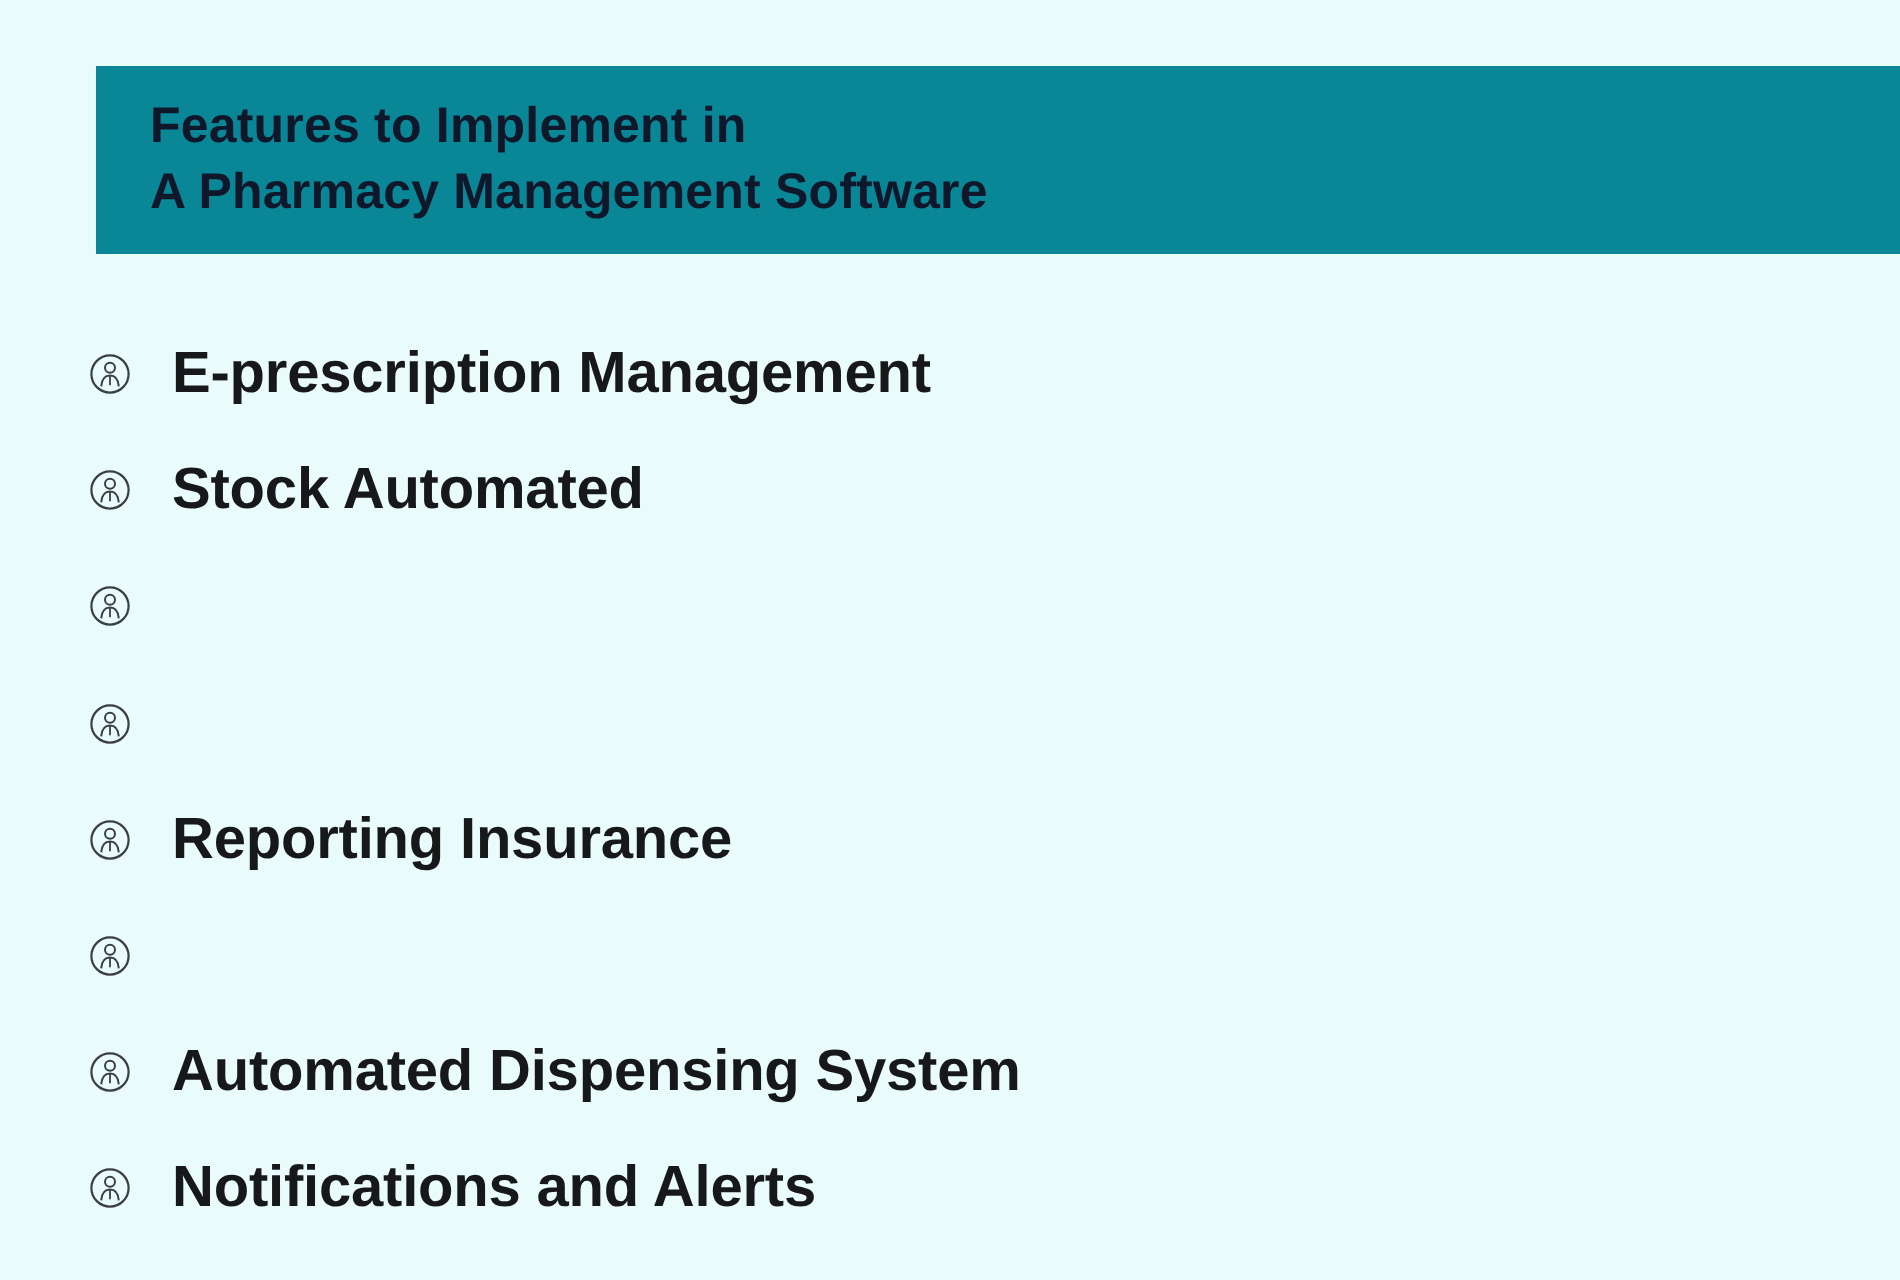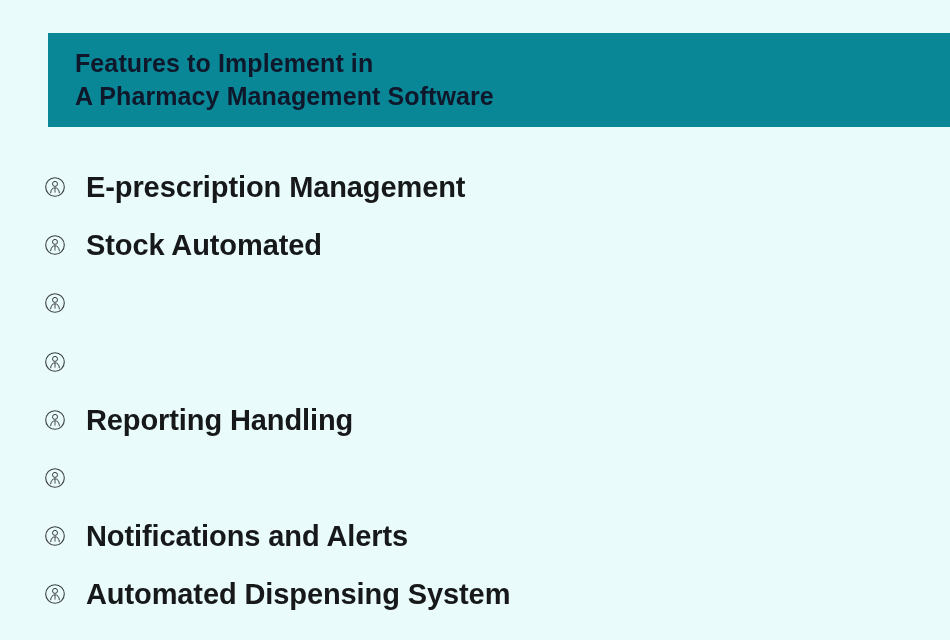--- a/index.html
+++ b/index.html
@@ -138,21 +138,21 @@
 
     <li class="feature-item">
       <span class="bullet-icon">
         <svg width="22" height="22" viewBox="0 0 22 22" aria-hidden="true">
           <circle cx="11" cy="11" r="9.3" fill="none" stroke="#3b3f42" stroke-width="1.1"></circle>
           <circle cx="11" cy="7.9" r="2.5" fill="none" stroke="#3b3f42" stroke-width="1"></circle>
           <path d="M6.6 17.2 C6.9 13.6 8.6 11.8 11 11.8 C13.4 11.8 15.1 13.6 15.4 17.2" fill="none" stroke="#3b3f42" stroke-width="1"></path>
           <path d="M11 11.9 L11 16.6" fill="none" stroke="#3b3f42" stroke-width="0.9"></path>
         </svg>
       </span>
-      <span class="feature-label">Reporting Handling</span>
+      <span class="feature-label">Reporting Insurance</span>
     </li>
 
     <li class="feature-item">
       <span class="bullet-icon">
         <svg width="22" height="22" viewBox="0 0 22 22" aria-hidden="true">
           <circle cx="11" cy="11" r="9.3" fill="none" stroke="#3b3f42" stroke-width="1.1"></circle>
           <circle cx="11" cy="7.9" r="2.5" fill="none" stroke="#3b3f42" stroke-width="1"></circle>
           <path d="M6.6 17.2 C6.9 13.6 8.6 11.8 11 11.8 C13.4 11.8 15.1 13.6 15.4 17.2" fill="none" stroke="#3b3f42" stroke-width="1"></path>
           <path d="M11 11.9 L11 16.6" fill="none" stroke="#3b3f42" stroke-width="0.9"></path>
         </svg>
@@ -161,29 +161,29 @@
 
     <li class="feature-item">
       <span class="bullet-icon">
         <svg width="22" height="22" viewBox="0 0 22 22" aria-hidden="true">
           <circle cx="11" cy="11" r="9.3" fill="none" stroke="#3b3f42" stroke-width="1.1"></circle>
           <circle cx="11" cy="7.9" r="2.5" fill="none" stroke="#3b3f42" stroke-width="1"></circle>
           <path d="M6.6 17.2 C6.9 13.6 8.6 11.8 11 11.8 C13.4 11.8 15.1 13.6 15.4 17.2" fill="none" stroke="#3b3f42" stroke-width="1"></path>
           <path d="M11 11.9 L11 16.6" fill="none" stroke="#3b3f42" stroke-width="0.9"></path>
         </svg>
       </span>
-      <span class="feature-label">Notifications and Alerts</span>
+      <span class="feature-label">Automated Dispensing System</span>
     </li>
 
     <li class="feature-item">
       <span class="bullet-icon">
         <svg width="22" height="22" viewBox="0 0 22 22" aria-hidden="true">
           <circle cx="11" cy="11" r="9.3" fill="none" stroke="#3b3f42" stroke-width="1.1"></circle>
           <circle cx="11" cy="7.9" r="2.5" fill="none" stroke="#3b3f42" stroke-width="1"></circle>
           <path d="M6.6 17.2 C6.9 13.6 8.6 11.8 11 11.8 C13.4 11.8 15.1 13.6 15.4 17.2" fill="none" stroke="#3b3f42" stroke-width="1"></path>
           <path d="M11 11.9 L11 16.6" fill="none" stroke="#3b3f42" stroke-width="0.9"></path>
         </svg>
       </span>
-      <span class="feature-label">Automated Dispensing System</span>
+      <span class="feature-label">Notifications and Alerts</span>
     </li>
 
   </ul>
 </div>
 
 </body></html>

